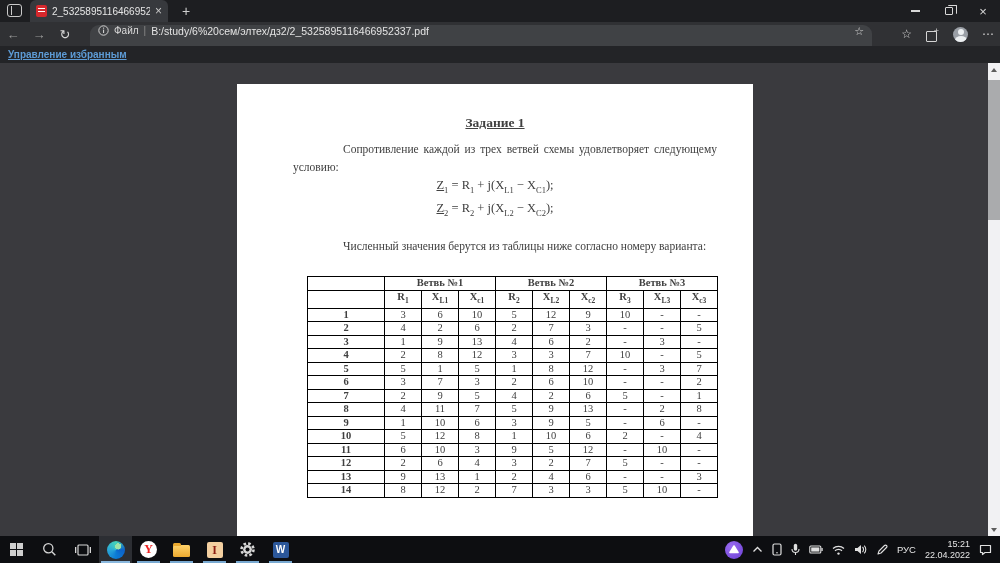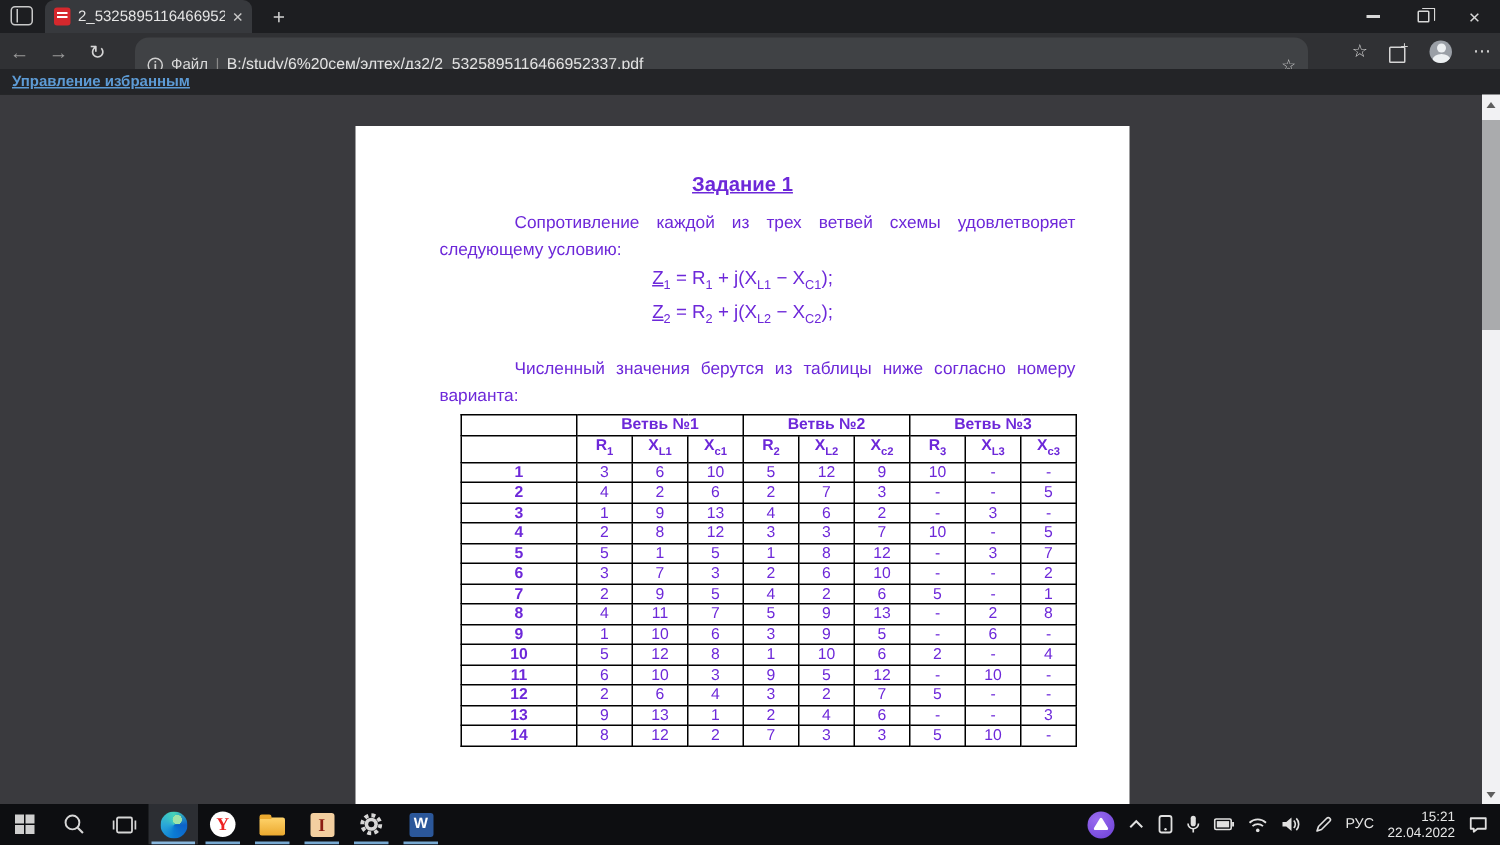--- a/index.html
+++ b/index.html
@@ -22,42 +22,42 @@
   .wc { width:34px; height:22px; display:flex; align-items:center; justify-content:center; color:#d8d8d8; }
   .wc-min-glyph { width:9px; height:1.3px; background:#d8d8d8; }
   .wc-max-glyph { width:8px; height:8px; border:1.2px solid #d8d8d8; border-radius:1px; position:relative; }
   .wc-max-glyph::before { content:""; position:absolute; left:1.5px; top:-3px; width:8px; height:8px; border-top:1.2px solid #d8d8d8; border-right:1.2px solid #d8d8d8; border-radius:1px; }
   .wc-close-glyph { font-size:13px; line-height:13px; }
 
   
   .toolbar { position:absolute; left:0; top:22px; width:1000px; height:24px; background:#303134; display:flex; align-items:center; }
   .navbtn { width:26px; text-align:center; font-size:13px; color:#9a9a9a; }
   .navbtn.enabled { color:#d5d5d5; }
-  .urlbar { position:absolute; left:90px; top:3px; width:782px; height:36px; background:#404245; border-radius:9px; display:flex; align-items:center; padding:0 8px; gap:5px; }
+  .urlbar { position:absolute; left:90px; top:3px; width:782px; height:36px; background:#404245; border-radius:9px; display:flex; padding:0 8px; gap:5px; }
   .info-ico { flex:0 0 auto; }
   .url-prefix { color:#dadada; font-size:10px; }
   .url-sep { color:#8a8a8a; font-size:10px; }
   .url-text { color:#e3e3e3; font-size:10.5px; white-space:nowrap; overflow:hidden; flex:1; }
   .fav-add { color:#d0d0d0; font-size:11px; position:relative; flex:0 0 auto; }
   .fav-add::after { content:"+"; position:absolute; right:-4px; bottom:-2px; font-size:7px; color:#d0d0d0; }
   .tbicons { position:absolute; right:6px; top:0; height:24px; display:flex; align-items:center; gap:14px; }
   .tbico { color:#d5d5d5; font-size:12px; }
   .avatar { width:15px; height:15px; border-radius:50%; background:#9a9fa6; position:relative; overflow:hidden; }
   .avatar::before { content:""; position:absolute; left:4.5px; top:2.5px; width:6px; height:6px; border-radius:50%; background:#eceff1; }
   .avatar::after { content:""; position:absolute; left:1.5px; top:9.5px; width:12px; height:8px; border-radius:50%; background:#eceff1; }
 
   
   .favbar { position:absolute; left:0; top:46px; width:1000px; height:17px; background:#232427; display:flex; align-items:center; padding-left:8px; gap:4px; }
   .favbar-text { color:#dcdcdc; font-size:10px; font-weight:bold; }
   .favbar-link { color:#5d9bd5; font-size:10px; font-weight:bold; text-decoration:underline; }
 
   
   .viewer { position:absolute; left:0; top:63px; width:1000px; height:473px; background:#3a3a3e; }
   .page { position:absolute; left:237px; top:21px; width:516px; height:452px; background:#fff; overflow:hidden;
-          font-family:Liberation Sans, sans-serif; color:#6d28d9; }
+          font-family:Liberation Serif, serif; color:#404040; }
   .doc-title { position:absolute; left:0; top:31px; width:100%; text-align:center; font-size:13.5px; font-weight:bold; text-decoration:underline; }
   .para { position:absolute; left:56px; width:424px; font-size:11.5px; line-height:17.5px; text-align:justify; text-indent:50px; }
   .para1 { top:57px; }
   .para2 { top:154px; }
   .formulas { position:absolute; left:0; top:86px; width:100%; }
   .formula { text-align:center; font-size:12.5px; height:23px; line-height:30px; }
   .formula sub { font-size:8.5px; }
   .formula .u { text-decoration:underline; }
 
   table.vt { position:absolute; left:70px; top:192px; border-collapse:collapse; table-layout:fixed; }

